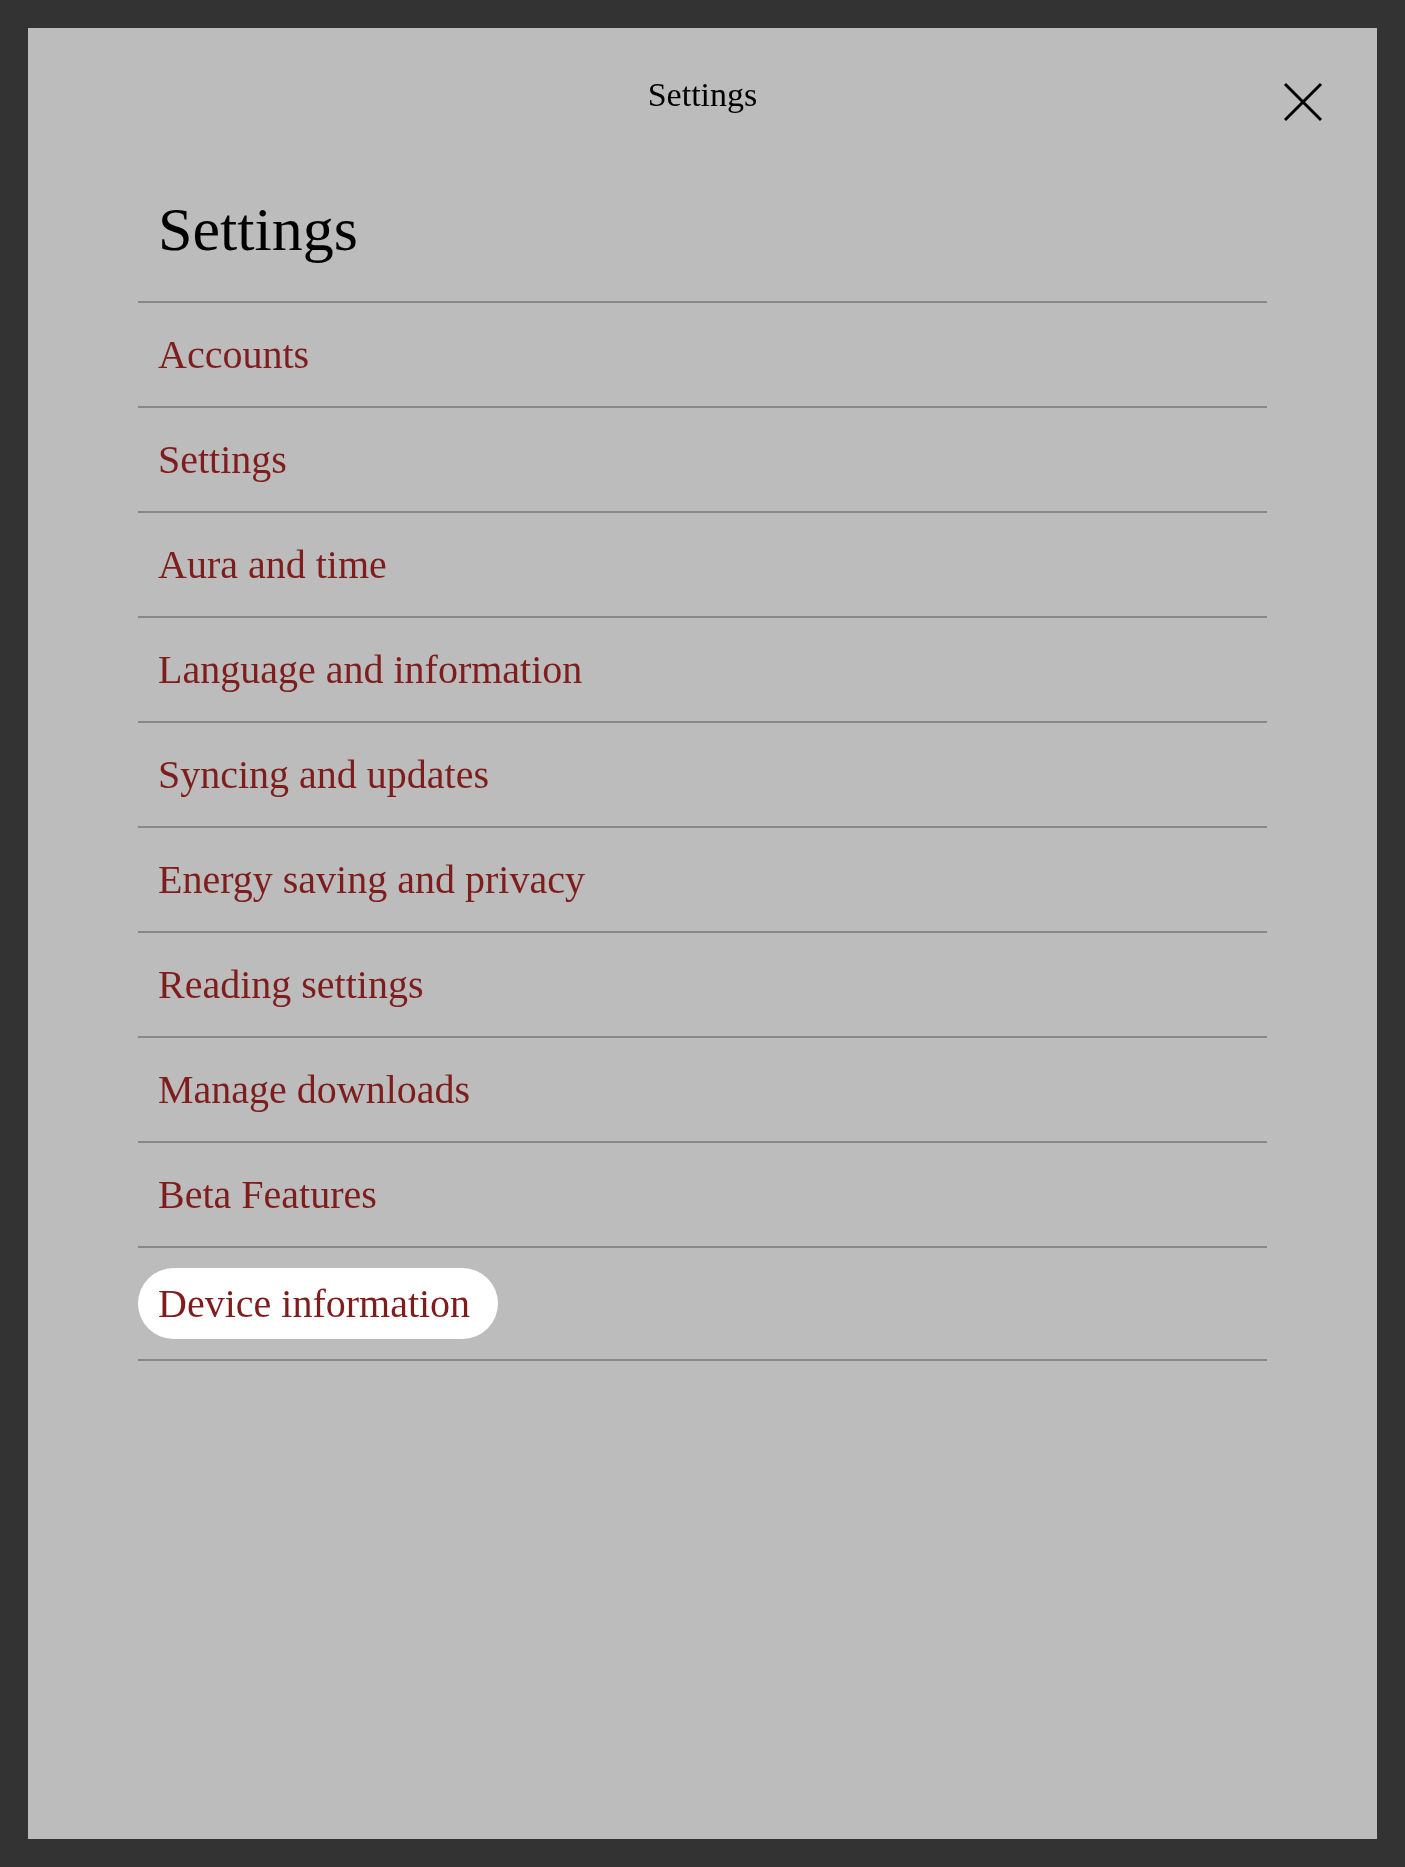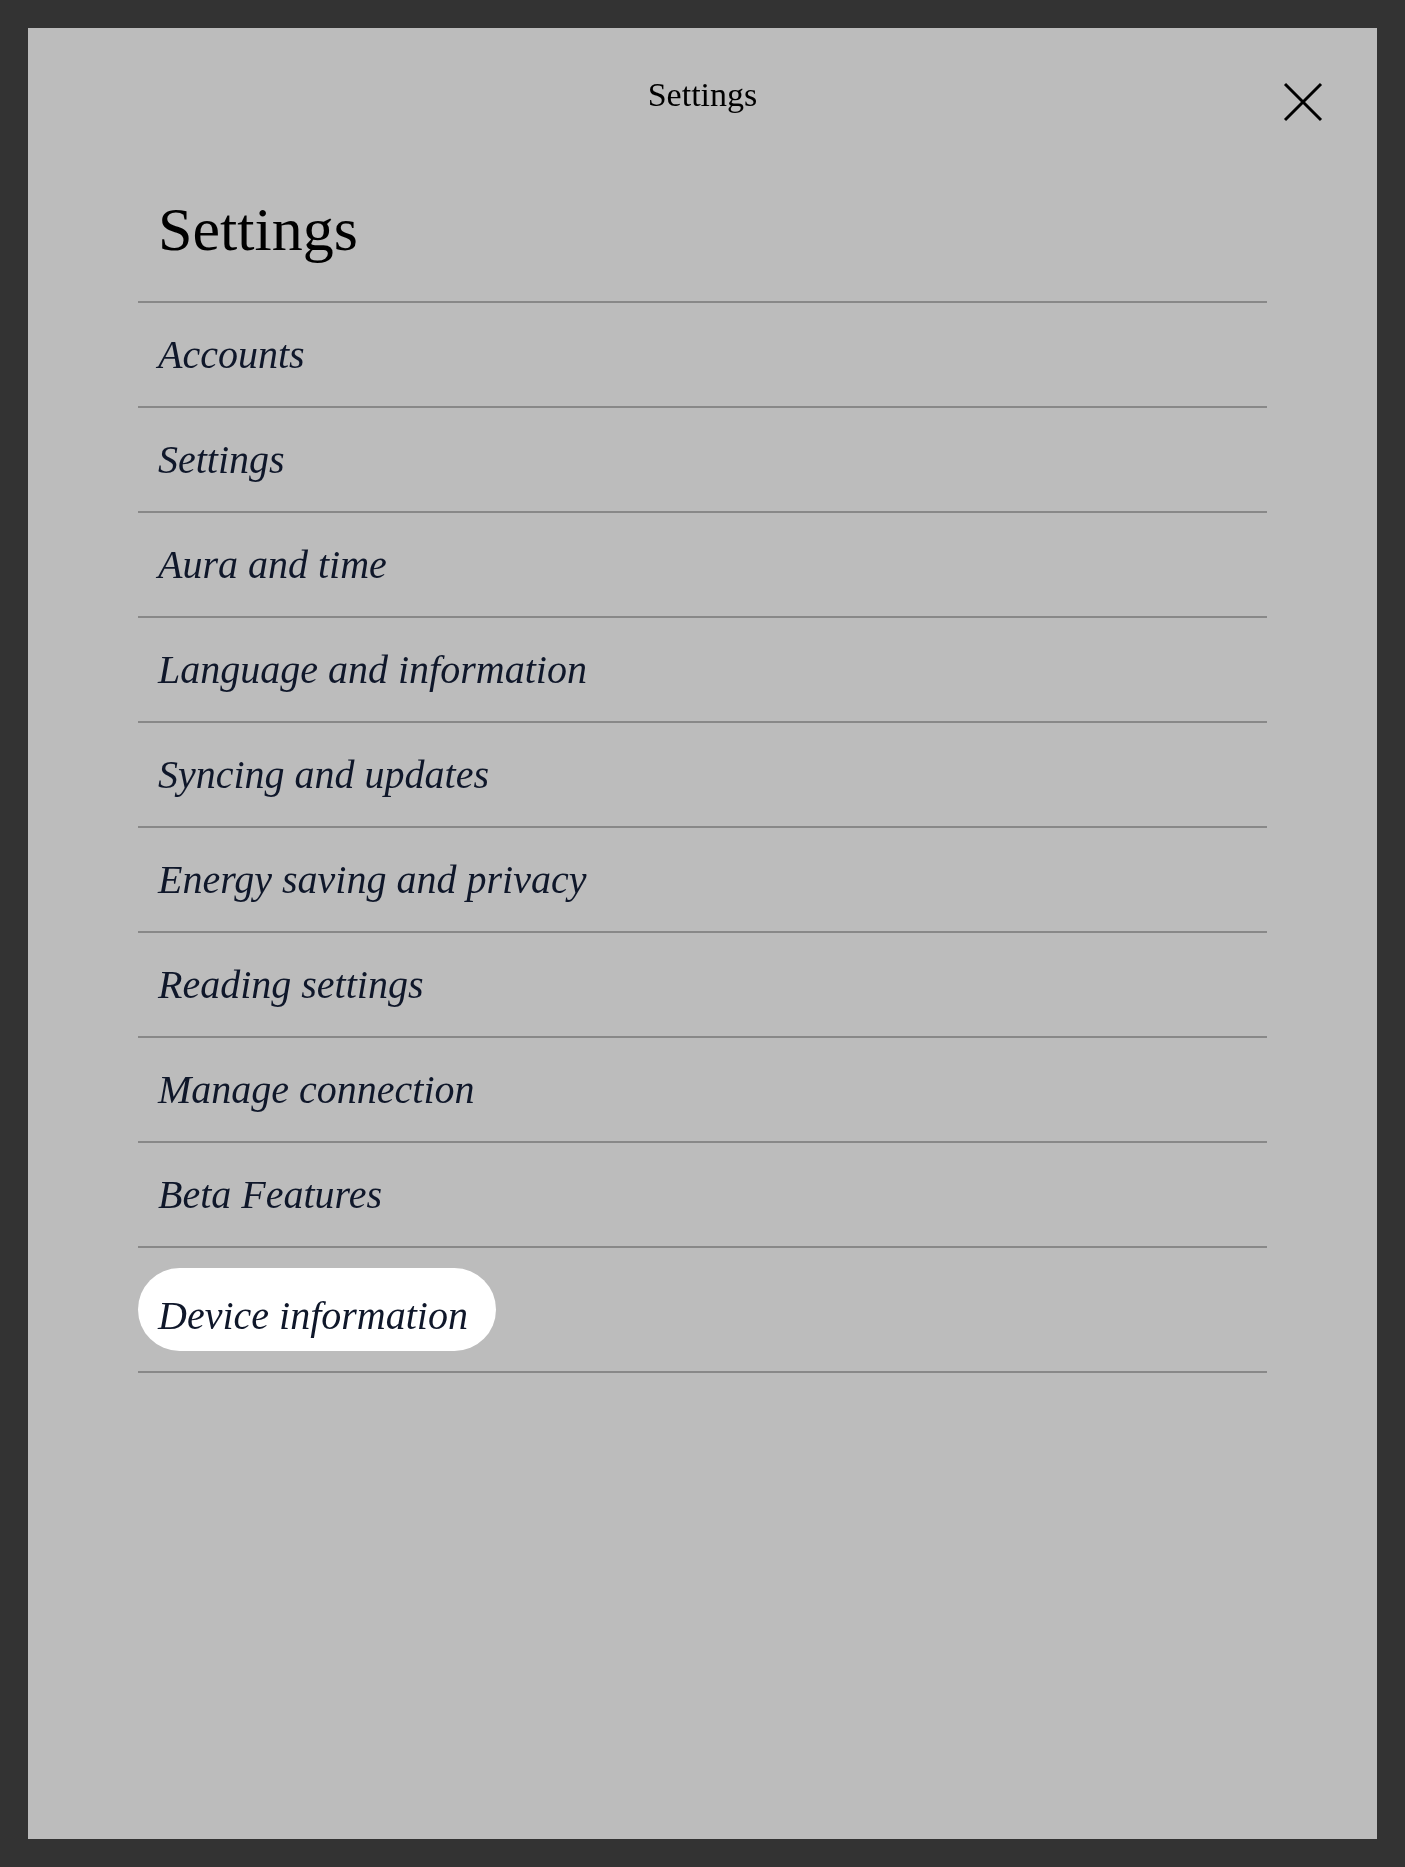--- a/index.html
+++ b/index.html
@@ -72,32 +72,31 @@
     .settings-item {
       border-bottom: 2px solid #888;
       padding: 28px 20px;
       cursor: pointer;
       display: flex;
       align-items: center;
     }
     
     .settings-item-label {
       font-size: 40px;
-      font-style: italic;
-      color: #0f172a;
+      color: #7f1d1d;
     }
     
     .settings-item.highlighted {
       padding: 20px 20px;
     }
     
     .highlight-pill {
       background: #fff;
       border-radius: 50px;
-      padding: 24px 28px 12px 0px;
+      padding: 12px 28px 12px 0px;
       display: inline-block;
       margin-left: -20px;
       padding-left: 20px;
     }
   </style>
 </head>
 <body>
 
 <div class="screen">
 
@@ -139,21 +138,21 @@
 
       <div class="settings-item">
         <span class="settings-item-label">Energy saving and privacy</span>
       </div>
 
       <div class="settings-item">
         <span class="settings-item-label">Reading settings</span>
       </div>
 
       <div class="settings-item">
-        <span class="settings-item-label">Manage connection</span>
+        <span class="settings-item-label">Manage downloads</span>
       </div>
 
       <div class="settings-item">
         <span class="settings-item-label">Beta Features</span>
       </div>
 
       <div class="settings-item highlighted">
         <span class="highlight-pill">
           <span class="settings-item-label">Device information</span>
         </span>

